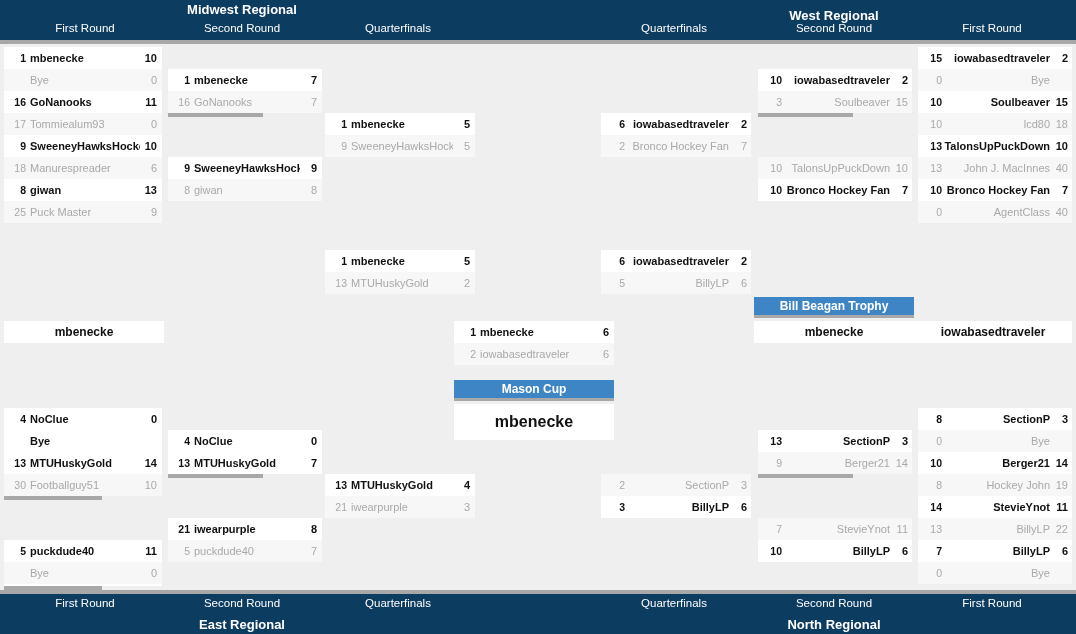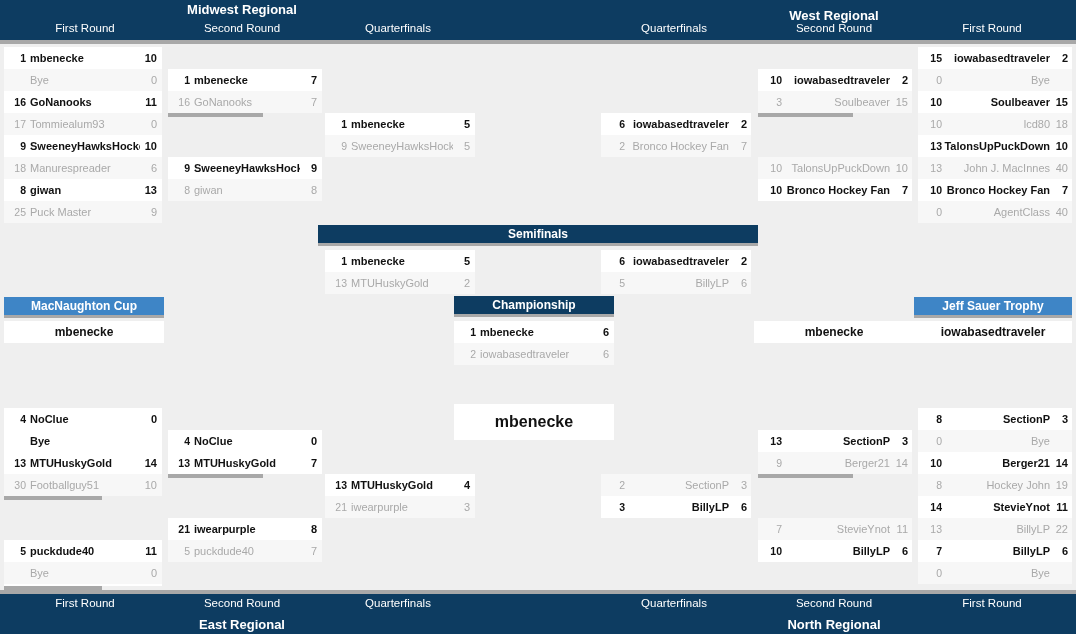--- a/index.html
+++ b/index.html
@@ -101,24 +101,22 @@
       <div class="reg-title" style="left: 162px; width: 160px; top: 23px;">East Regional</div>
       <div class="reg-title" style="left: 754px; width: 160px; top: 23px;">North Regional</div>
       <div class="round-lbl" style="left: 4px; width: 162px; top: 3px;">First Round</div>
       <div class="round-lbl" style="left: 162px; width: 160px; top: 3px;">Second Round</div>
       <div class="round-lbl" style="left: 318px; width: 160px; top: 3px;">Quarterfinals</div>
       <div class="round-lbl" style="left: 594px; width: 160px; top: 3px;">Quarterfinals</div>
       <div class="round-lbl" style="left: 754px; width: 160px; top: 3px;">Second Round</div>
       <div class="round-lbl" style="left: 912px; width: 160px; top: 3px;">First Round</div>
     </div>
 
-  <div class="banner navy" style="left: 318px; top: 225px; width: 440px;">Semifinals</div>
-  <div class="banner navy" style="left: 454px; top: 296px; width: 160px;">Championship</div>
-  <div class="banner blue" style="left: 4px; top: 297px; width: 160px;">MacNaughton Cup</div>
-  <div class="banner blue" style="left: 914px; top: 297px; width: 158px;">Jeff Sauer Trophy</div>
+  <div class="banner blue" style="left: 454px; top: 380px; width: 160px;">Mason Cup</div>
+  <div class="banner blue" style="left: 754px; top: 297px; width: 160px;">Bill Beagan Trophy</div>
 
   <div class="plaque lg" style="left: 454px; top: 404px; width: 160px;">mbenecke</div>
   <div class="plaque sm" style="left: 4px; top: 321px; width: 160px;">mbenecke</div>
   <div class="plaque sm" style="left: 754px; top: 321px; width: 160px;">mbenecke</div>
   <div class="plaque sm" style="left: 914px; top: 321px; width: 158px;">iowabasedtraveler</div>
 
   <div id="matches-layer">
       <div class="match L" style="left: 4px; top: 47px; width: 158px;">
         <div class="row winner">
           <span class="seed">1</span>

